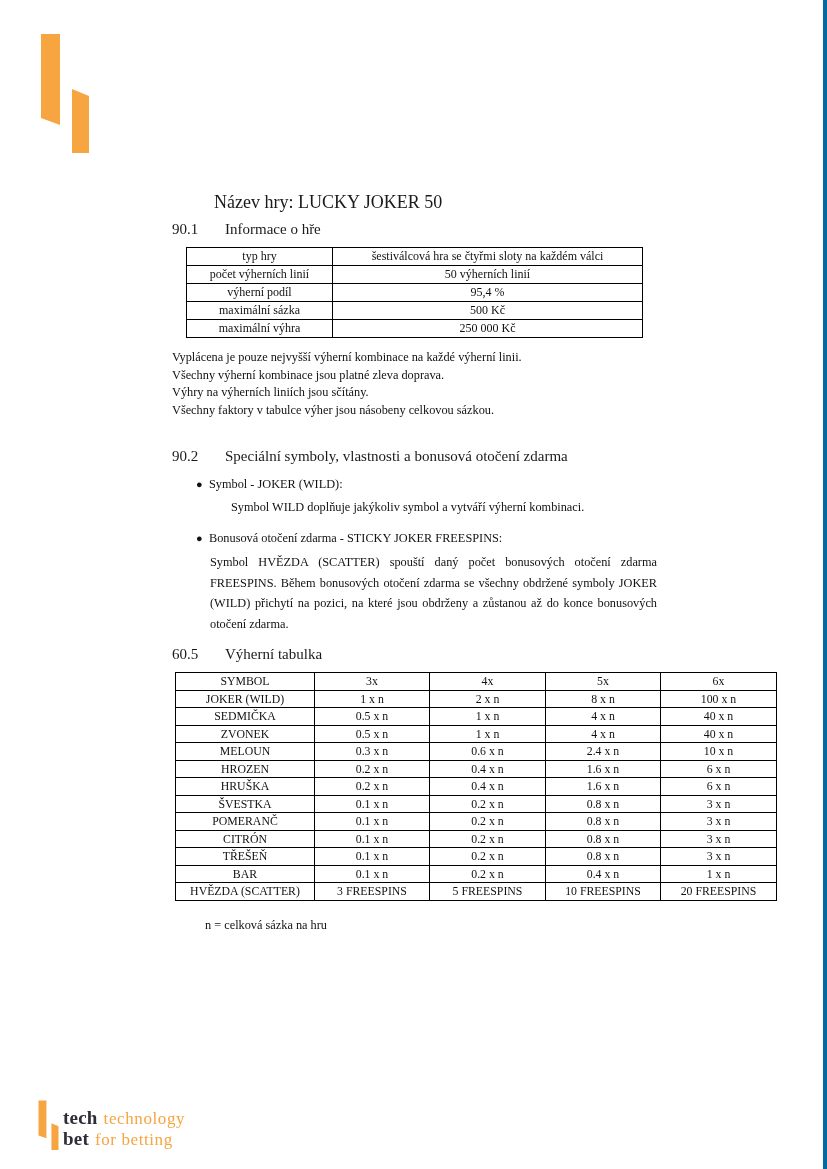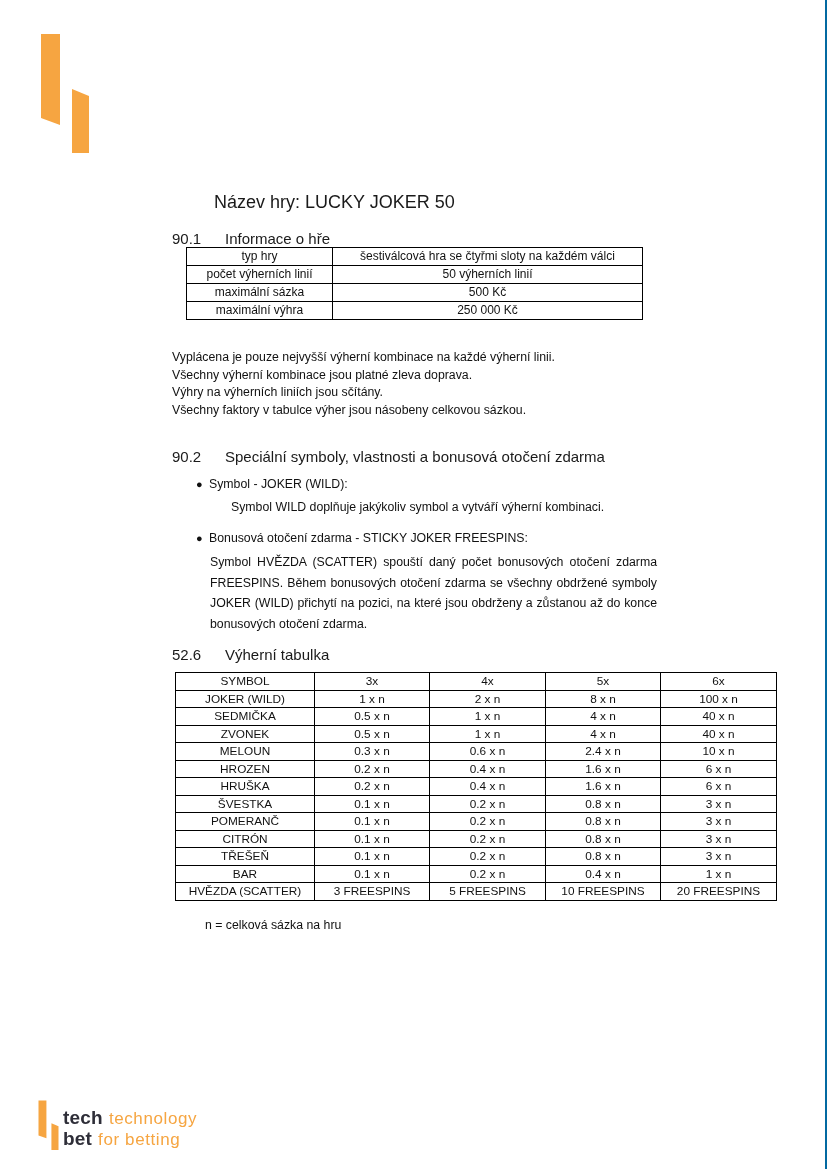--- a/index.html
+++ b/index.html
@@ -7,39 +7,40 @@
     --dark:#2E2E38;
     --ink:#111111;
   }
   *{margin:0;padding:0;box-sizing:border-box;}
   html,body{background:#ffffff;}
   body{font-family:"Liberation Sans",sans-serif;color:var(--ink);}
   .page{
     position:relative;
     width:827px;height:1169px;
     background:#ffffff;
-    border-right:2px solid #0369a1;
+    border-right:4px solid #0369a1;
     overflow:hidden;
+    font-family:Liberation Serif, serif;
   }
   
   .logo-top{position:absolute;left:40px;top:33px;width:50px;height:120px;}
   .brand-fill{fill:var(--orange);}
   
   .doc-title{
     position:absolute;left:214px;top:190px;
     font-size:18px;line-height:24px;font-weight:400;color:#1a1a1a;
     white-space:nowrap;
   }
   .section-heading{
     position:absolute;left:172px;
     font-size:15px;line-height:19px;font-weight:400;color:#1a1a1a;
     white-space:nowrap;
   }
   .sec-num{display:inline-block;width:53px;}
-  #sec1{top:229px;}
+  #sec1{top:220px;}
   #sec2{top:447px;}
   #sec3{top:645px;}
   
   .info-table{
     position:absolute;left:186px;top:247px;width:456px;
     border-collapse:collapse;table-layout:fixed;
     font-size:12px;
   }
   .info-table td{
     border:1px solid #000;height:18px;text-align:center;
@@ -122,20 +123,24 @@
     <tbody id="info-body">
         <tr>
           <td>typ hry</td>
           <td>šestiválcová hra se čtyřmi sloty na každém válci</td>
         </tr>
         <tr>
           <td>počet výherních linií</td>
           <td>50 výherních linií</td>
         </tr>
         <tr>
+          <td>výherní podíl</td>
+          <td>95,4 %</td>
+        </tr>
+        <tr>
           <td>maximální sázka</td>
           <td>500 Kč</td>
         </tr>
         <tr>
           <td>maximální výhra</td>
           <td>250 000 Kč</td>
         </tr>
       </tbody>
   </table>
 
@@ -154,21 +159,21 @@
     <span class="bullet-dot">●</span><span>Symbol - JOKER (WILD):</span>
   </div>
   <div class="bullet-desc1">Symbol WILD doplňuje jakýkoliv symbol a vytváří výherní kombinaci.</div>
 
   <div class="bullet-line" id="bullet2">
     <span class="bullet-dot">●</span><span>Bonusová otočení zdarma - STICKY JOKER FREESPINS:</span>
   </div>
   <div class="bullet-desc2">Symbol HVĚZDA (SCATTER) spouští daný počet bonusových otočení zdarma FREESPINS. Během bonusových otočení zdarma se všechny obdržené symboly JOKER (WILD) přichytí na pozici, na které jsou obdrženy a zůstanou až do konce bonusových otočení zdarma.</div>
 
   <div class="section-heading" id="sec3">
-    <span class="sec-num">52.6</span><span>Výherní tabulka</span>
+    <span class="sec-num">60.5</span><span>Výherní tabulka</span>
   </div>
 
   <table class="paytable">
     <colgroup>
       <col style="width:139px">
         <col style="width:115px">
         <col style="width:116px">
         <col style="width:115px">
         <col style="width:116px">
     </colgroup>

